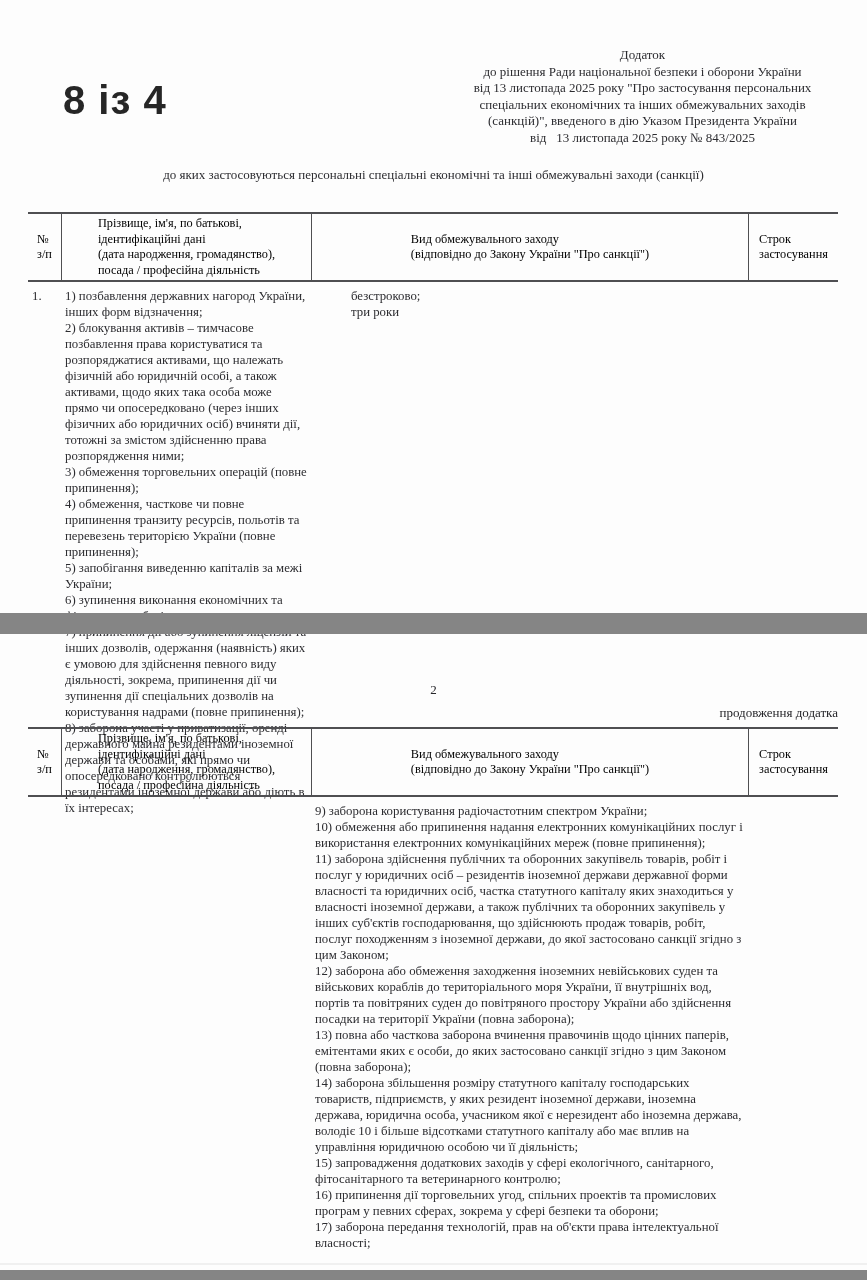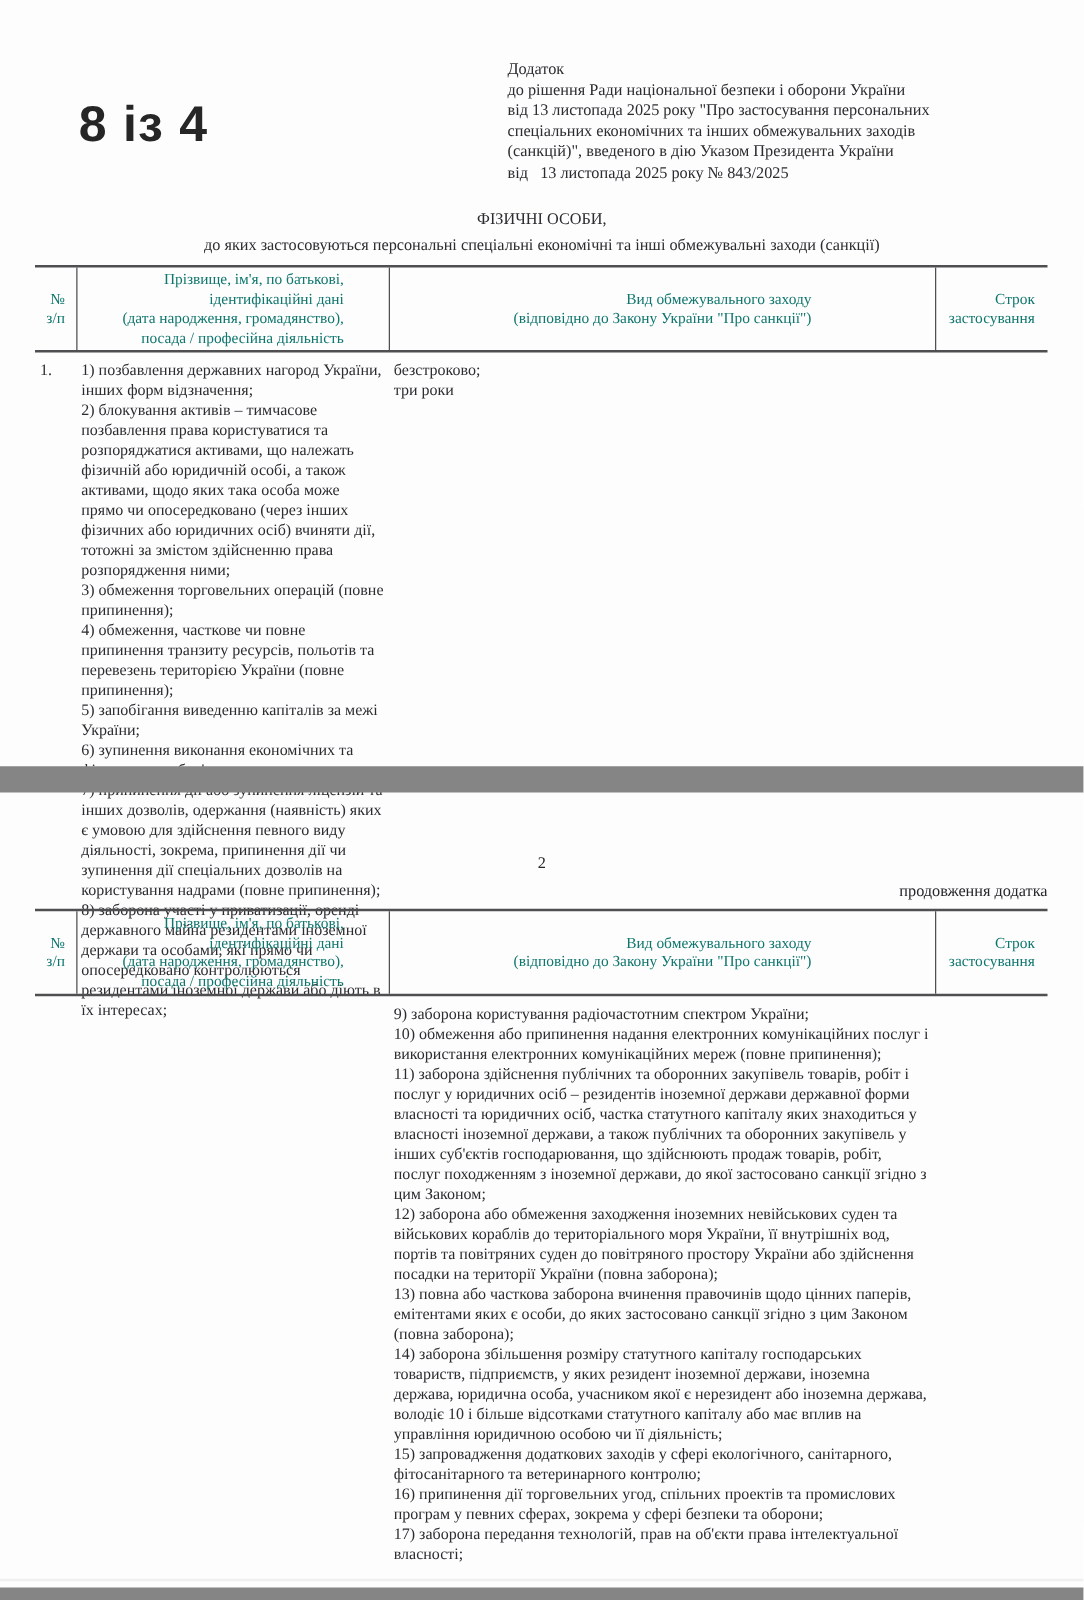--- a/index.html
+++ b/index.html
@@ -21,23 +21,24 @@
     left: 63px;
     top: 78px;
     font-family: "Liberation Sans", "DejaVu Sans", sans-serif;
     font-weight: bold;
     font-size: 40px;
     letter-spacing: 1px;
     color: #262626;
   }
   .appendix-note {
     position: absolute;
-    left: 406px;
+    left: 420px;
     top: 47px;
     width: 445px;
+    text-align: center;
     font-size: 13px;
     line-height: 16.5px;
     white-space: pre-line;
     color: #2c2c30;
   }
   .section-title {
     position: absolute;
     left: 0;
     top: 167px;
     width: 100%;
@@ -57,41 +58,41 @@
   .tbl-header {
     height: 70px;
     border-top: 2px solid #4f4f52;
     border-bottom: 2px solid #4f4f52;
     box-sizing: border-box;
   }
   .tbl-header .th {
     display: flex;
     align-items: center;
     justify-content: center;
-    text-align: right;
+    text-align: left;
     white-space: pre-line;
     font-size: 12.3px;
     line-height: 15.5px;
     padding: 2px 3px;
-    color: #0f766e;
+    color: #000000;
   }
   .tbl-header .th + .th { border-left: 1px solid #4f4f52; }
 
   .tbl-body .td {
     padding: 6px 4px 0 4px;
     font-size: 12.8px;
     line-height: 16px;
     white-space: pre-line;
     color: #2c2c30;
     box-sizing: border-box;
   }
   .td-num { padding-left: 3px; }
   .td-person { padding-right: 12px; }
   .td-measure { padding-right: 6px; }
-  .td-term { padding-left: 5px; }
+  .td-term { padding-left: 5px; margin-left: 36px; }
 
   .page2-number {
     position: absolute;
     top: 48px;
     left: 0;
     width: 100%;
     text-align: center;
     font-size: 13px;
   }
   .continuation {
@@ -114,21 +115,20 @@
   <section class="page page1">
     <div class="page-indicator">8 із 4</div>
     <div class="appendix-note">Додаток
 до рішення Ради національної безпеки і оборони України
 від 13 листопада 2025 року "Про застосування персональних
 спеціальних економічних та інших обмежувальних заходів
 (санкцій)", введеного в дію Указом Президента України
 від&nbsp;&nbsp;&nbsp;13 листопада 2025 року № 843/2025</div>
 
     <div class="section-title">
-      <div class="title-main">ФІЗИЧНІ ОСОБИ,</div>
       <div class="title-sub">до яких застосовуються персональні спеціальні економічні та інші обмежувальні заходи (санкції)</div>
     </div>
 
     <div class="tbl tbl-header" style="top:212px">
       <div class="th">№
 з/п</div>
       <div class="th">Прізвище, ім'я, по батькові,
 ідентифікаційні дані
 (дата народження, громадянство),
 посада / професійна діяльність</div>

